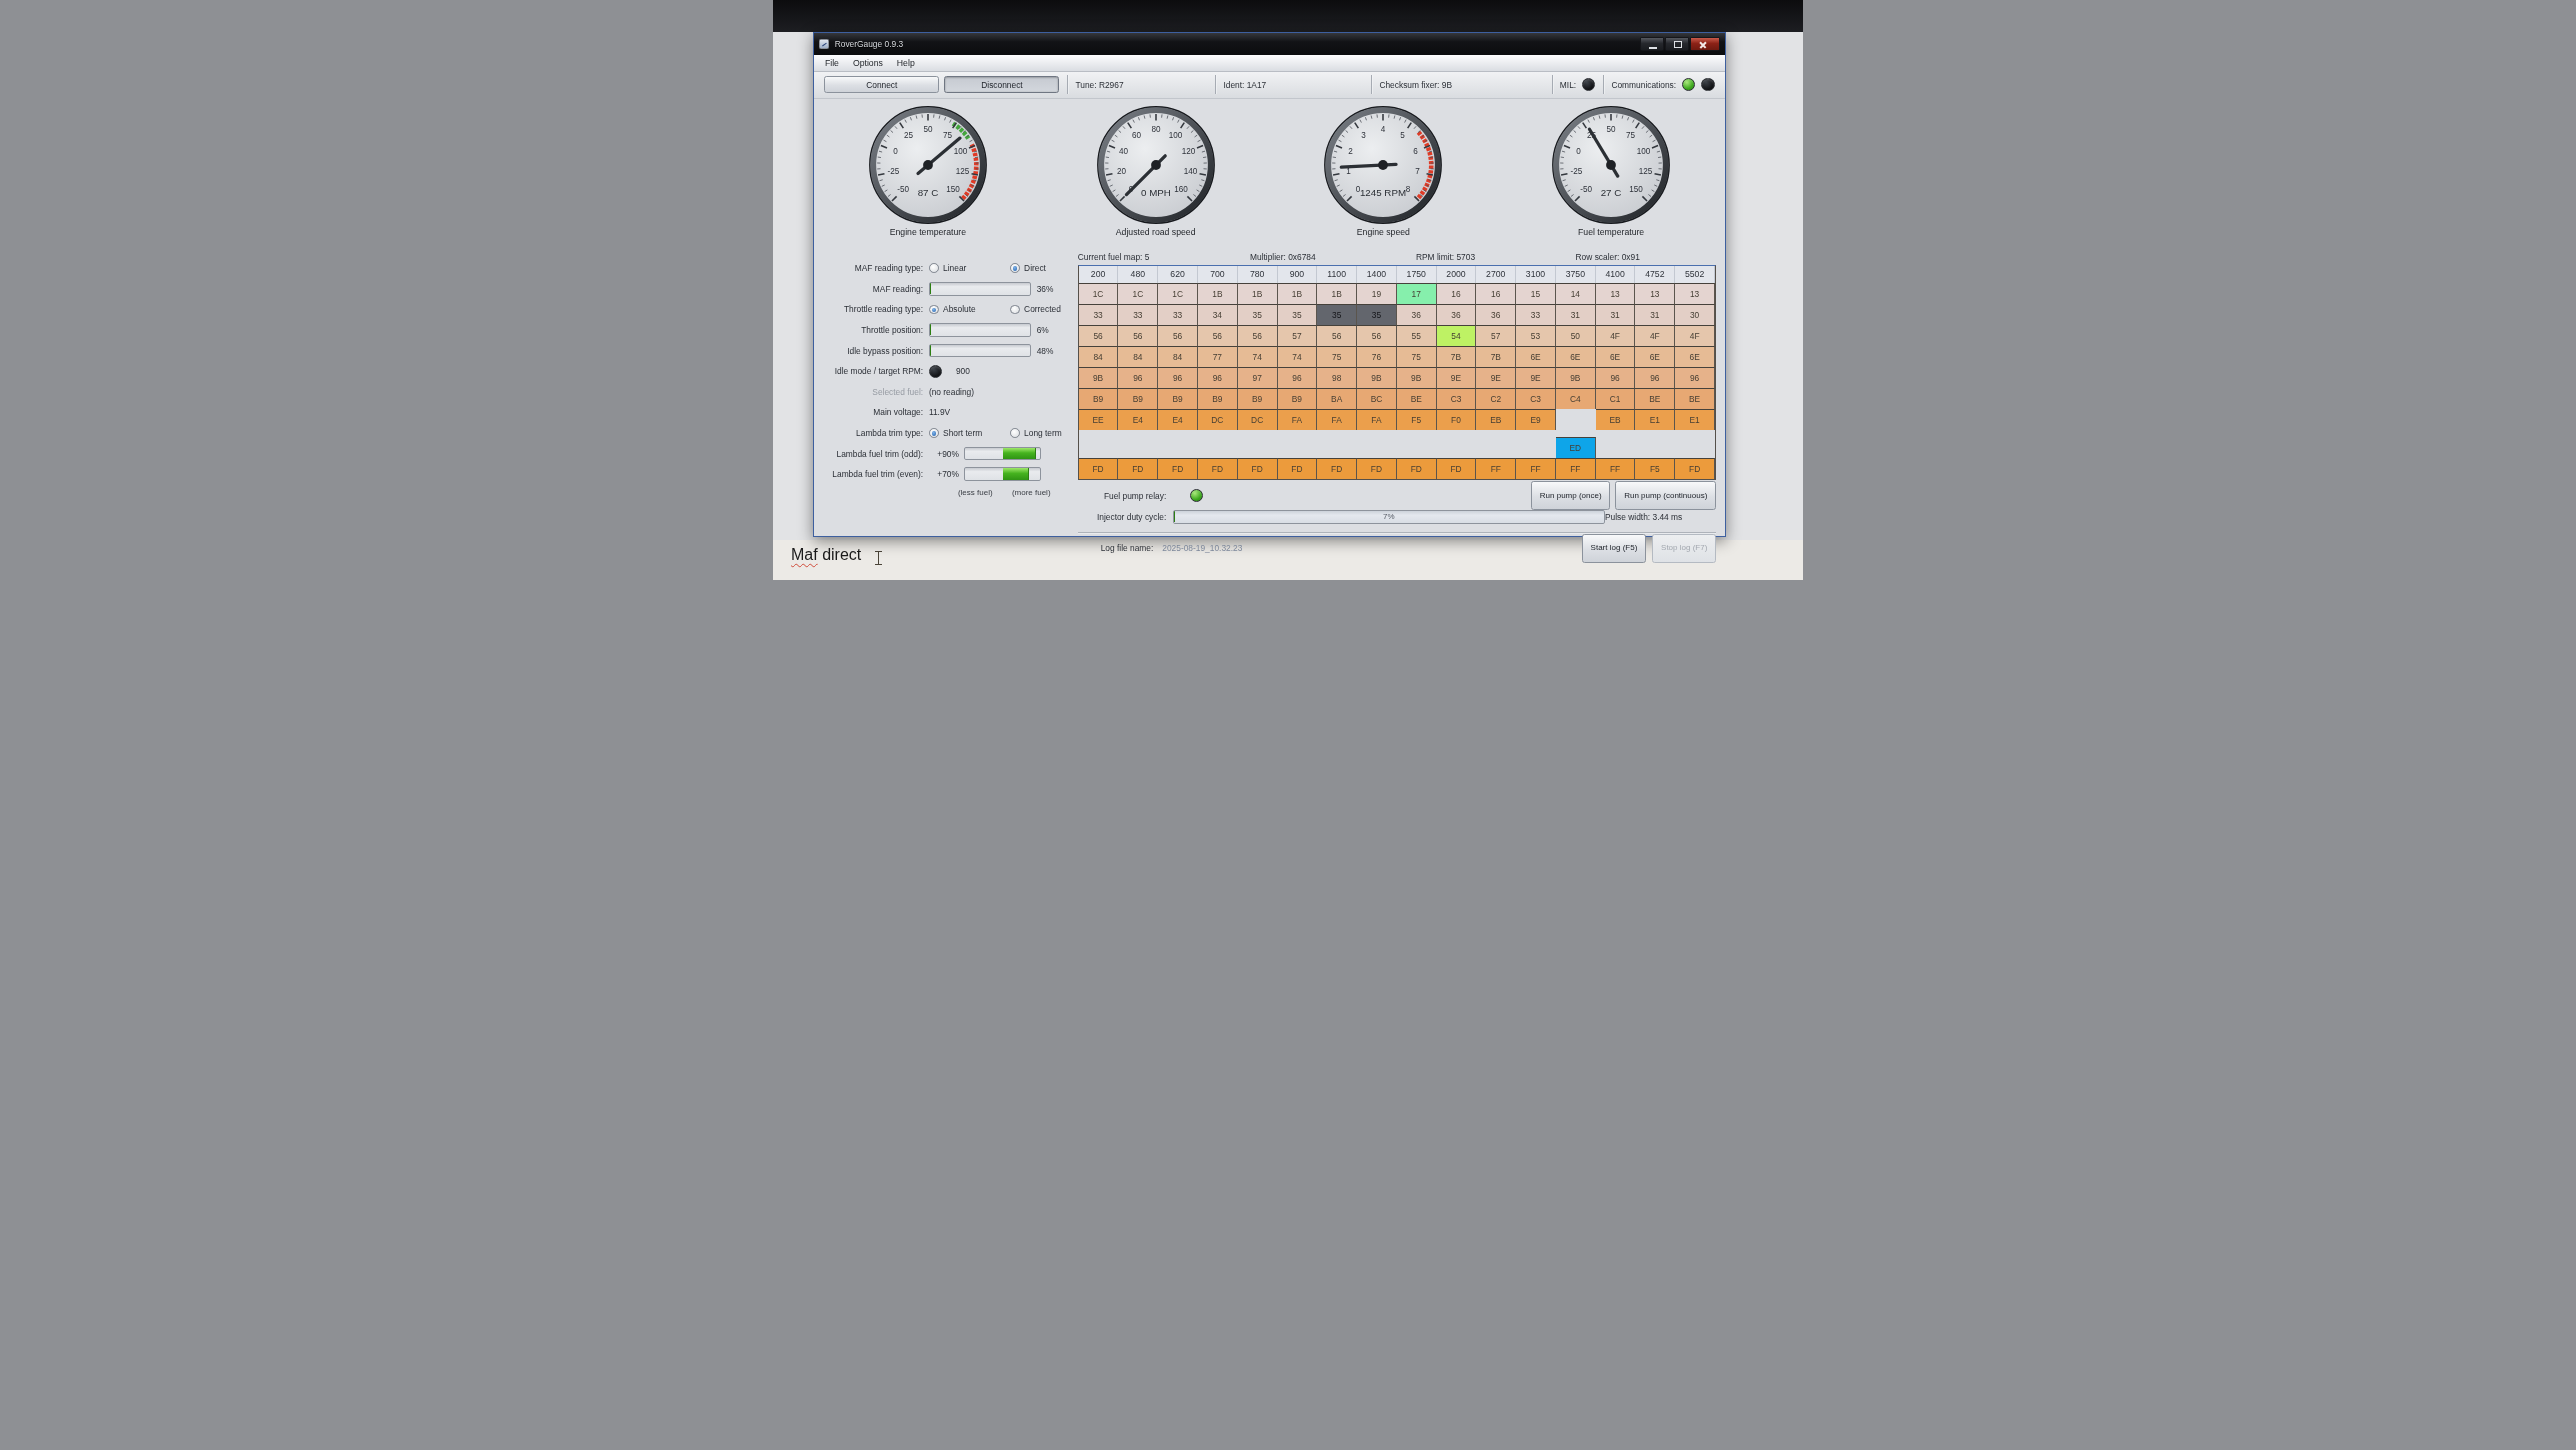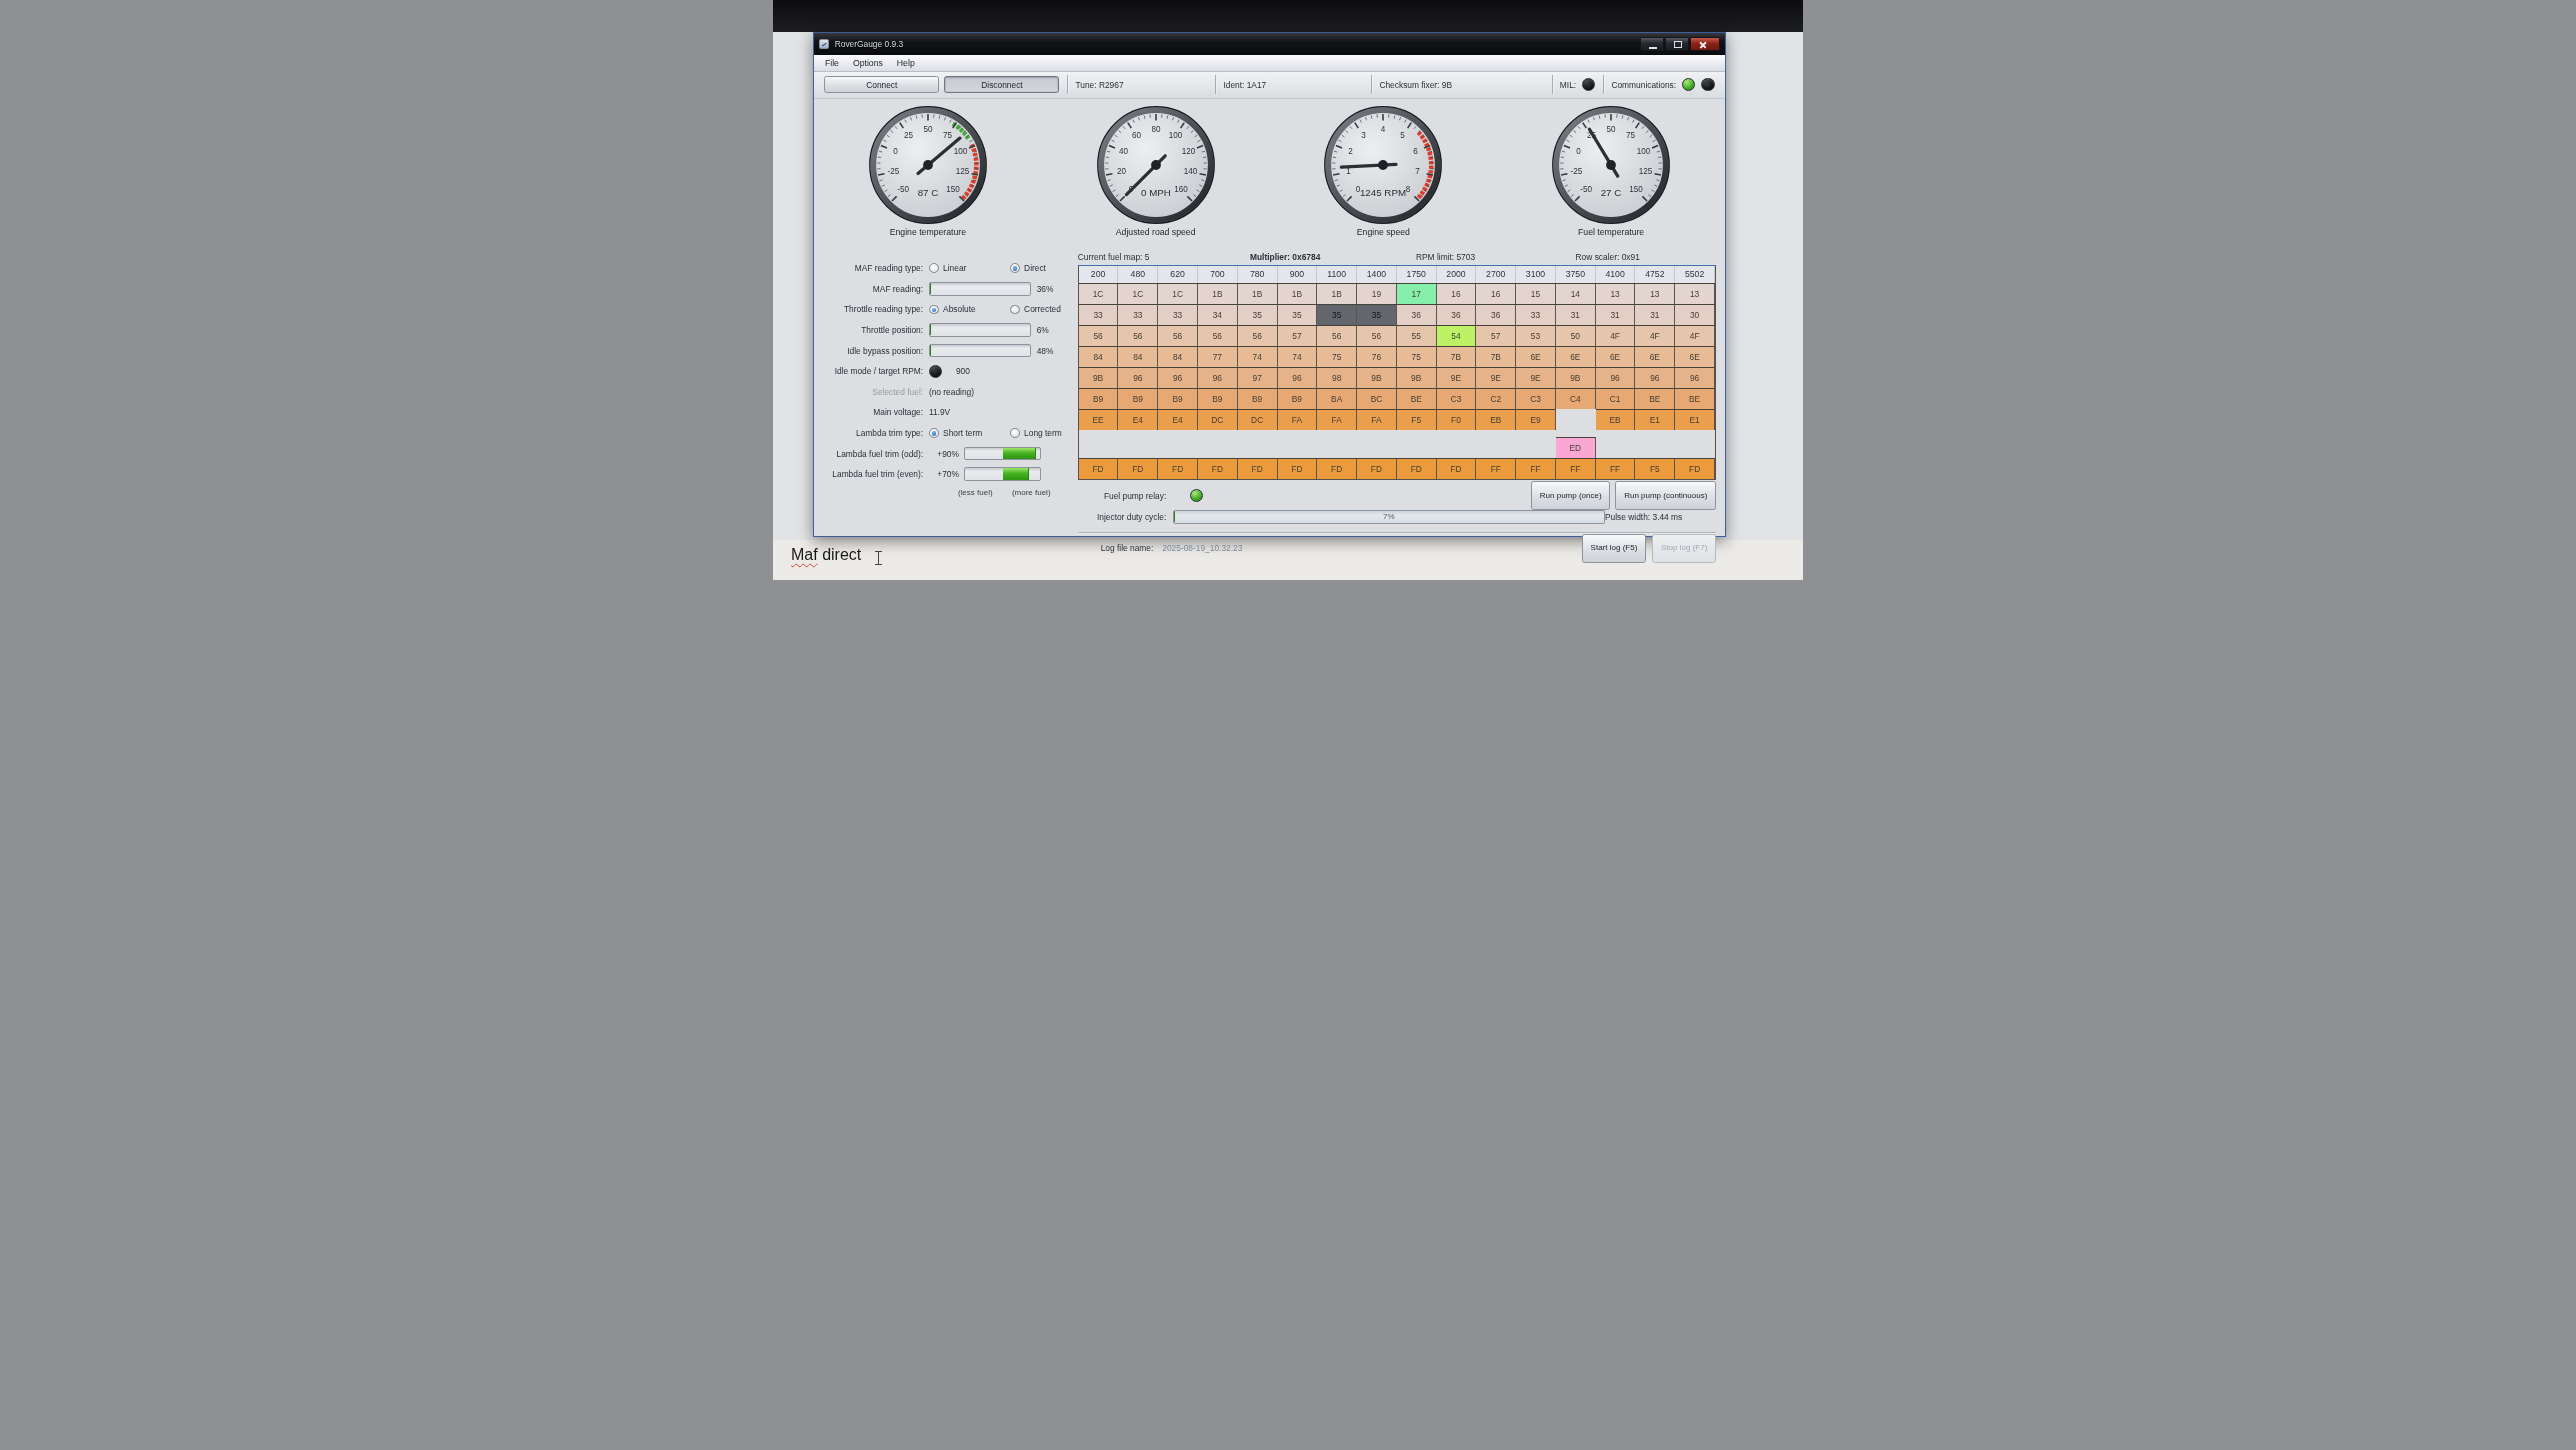--- a/index.html
+++ b/index.html
@@ -66,21 +66,21 @@
   .pct { font-size:8.4px; color:#2b2f36; margin-left:5.8px; }
   .lam-val { width:30px; text-align:right; font-size:8.4px; color:#2b2f36; margin-right:5.2px; flex:none;}
   .bar.lambda { width:77px; }
   .fill.centered { position:absolute; left:50%; }
   .fuel-hints { display:flex; padding-left:140px; gap:19.3px; height:16.7px; align-items:center; }
   .fuel-hints span { font-size:8px; color:#3a3e45; }
 
   .right-panel { flex:1; padding:2.6px 9px 0 7.7px; display:flex; flex-direction:column; }
   .info-row { display:flex; height:16px; align-items:center; }
   .info-row span { font-size:8.4px; color:#2b2f36; }
-  .inf1{width:27%;} .inf2{width:26%;font-weight:bold;} .inf3{width:25%;} .inf4{width:22%;}
+  .inf1{width:27%;} .inf2{width:26%;} .inf3{width:25%;} .inf4{width:22%;}
   .map-table { display:grid; grid-template-columns:repeat(16,1fr); border:0.6px solid #55504a; border-top:1.3px solid #4a6fae; }
   .map-h { height:17.4px; background:#e3e6ec; border-right:0.6px solid #c3c8d1; font-size:8.7px; color:#2f333a; display:flex; align-items:center; justify-content:center; }
   .map-c { height:21px; border-right:0.6px solid #5b554d; border-top:0.6px solid #45413b; font-size:8.4px; color:#453e33; display:flex; align-items:center; justify-content:center; }
   .map-c.sel { background:#63666d !important; color:#141519; }
 
   .pump-row { display:flex; align-items:center; margin-top:7px; height:18px;gap:17px; }
   .row-lbl { font-size:8.4px; color:#2b2f36; width:95px; text-align:right; padding-right:6.4px; flex:none; }
   .pump-btns { margin-left:auto; display:flex; gap:5.2px; }
   .sm-btn { height:29px; line-height:15.5px; padding:0 7.7px; font-size:8px; }
   .sm-btn.disabled { color:#a3a8b0; background:linear-gradient(#eceef0,#dfe2e6); border-color:#b4bac2; }
@@ -644,21 +644,21 @@
             <div class="map-c" style="background: rgb(235, 159, 76);">E4</div>
             <div class="map-c" style="background: rgb(235, 159, 76);">DC</div>
             <div class="map-c" style="background: rgb(235, 159, 76);">DC</div>
             <div class="map-c" style="background: rgb(235, 159, 76);">FA</div>
             <div class="map-c" style="background: rgb(235, 159, 76);">FA</div>
             <div class="map-c" style="background: rgb(235, 159, 76);">FA</div>
             <div class="map-c" style="background: rgb(235, 159, 76);">F5</div>
             <div class="map-c" style="background: rgb(235, 159, 76);">F0</div>
             <div class="map-c" style="background: rgb(235, 159, 76);">EB</div>
             <div class="map-c" style="background: rgb(235, 159, 76);">E9</div>
-            <div class="map-c" style="background: #f9a8d4; margin-top: 28px;">ED</div>
+            <div class="map-c" style="background: #0ea5e9; margin-top: 28px;">ED</div>
             <div class="map-c" style="background: rgb(235, 159, 76);">EB</div>
             <div class="map-c" style="background: rgb(235, 159, 76);">E1</div>
             <div class="map-c" style="background: rgb(235, 159, 76);">E1</div>
             <div class="map-c" style="background: rgb(236, 155, 60);">FD</div>
             <div class="map-c" style="background: rgb(236, 155, 60);">FD</div>
             <div class="map-c" style="background: rgb(236, 155, 60);">FD</div>
             <div class="map-c" style="background: rgb(236, 155, 60);">FD</div>
             <div class="map-c" style="background: rgb(236, 155, 60);">FD</div>
             <div class="map-c" style="background: rgb(236, 155, 60);">FD</div>
             <div class="map-c" style="background: rgb(236, 155, 60);">FD</div>

